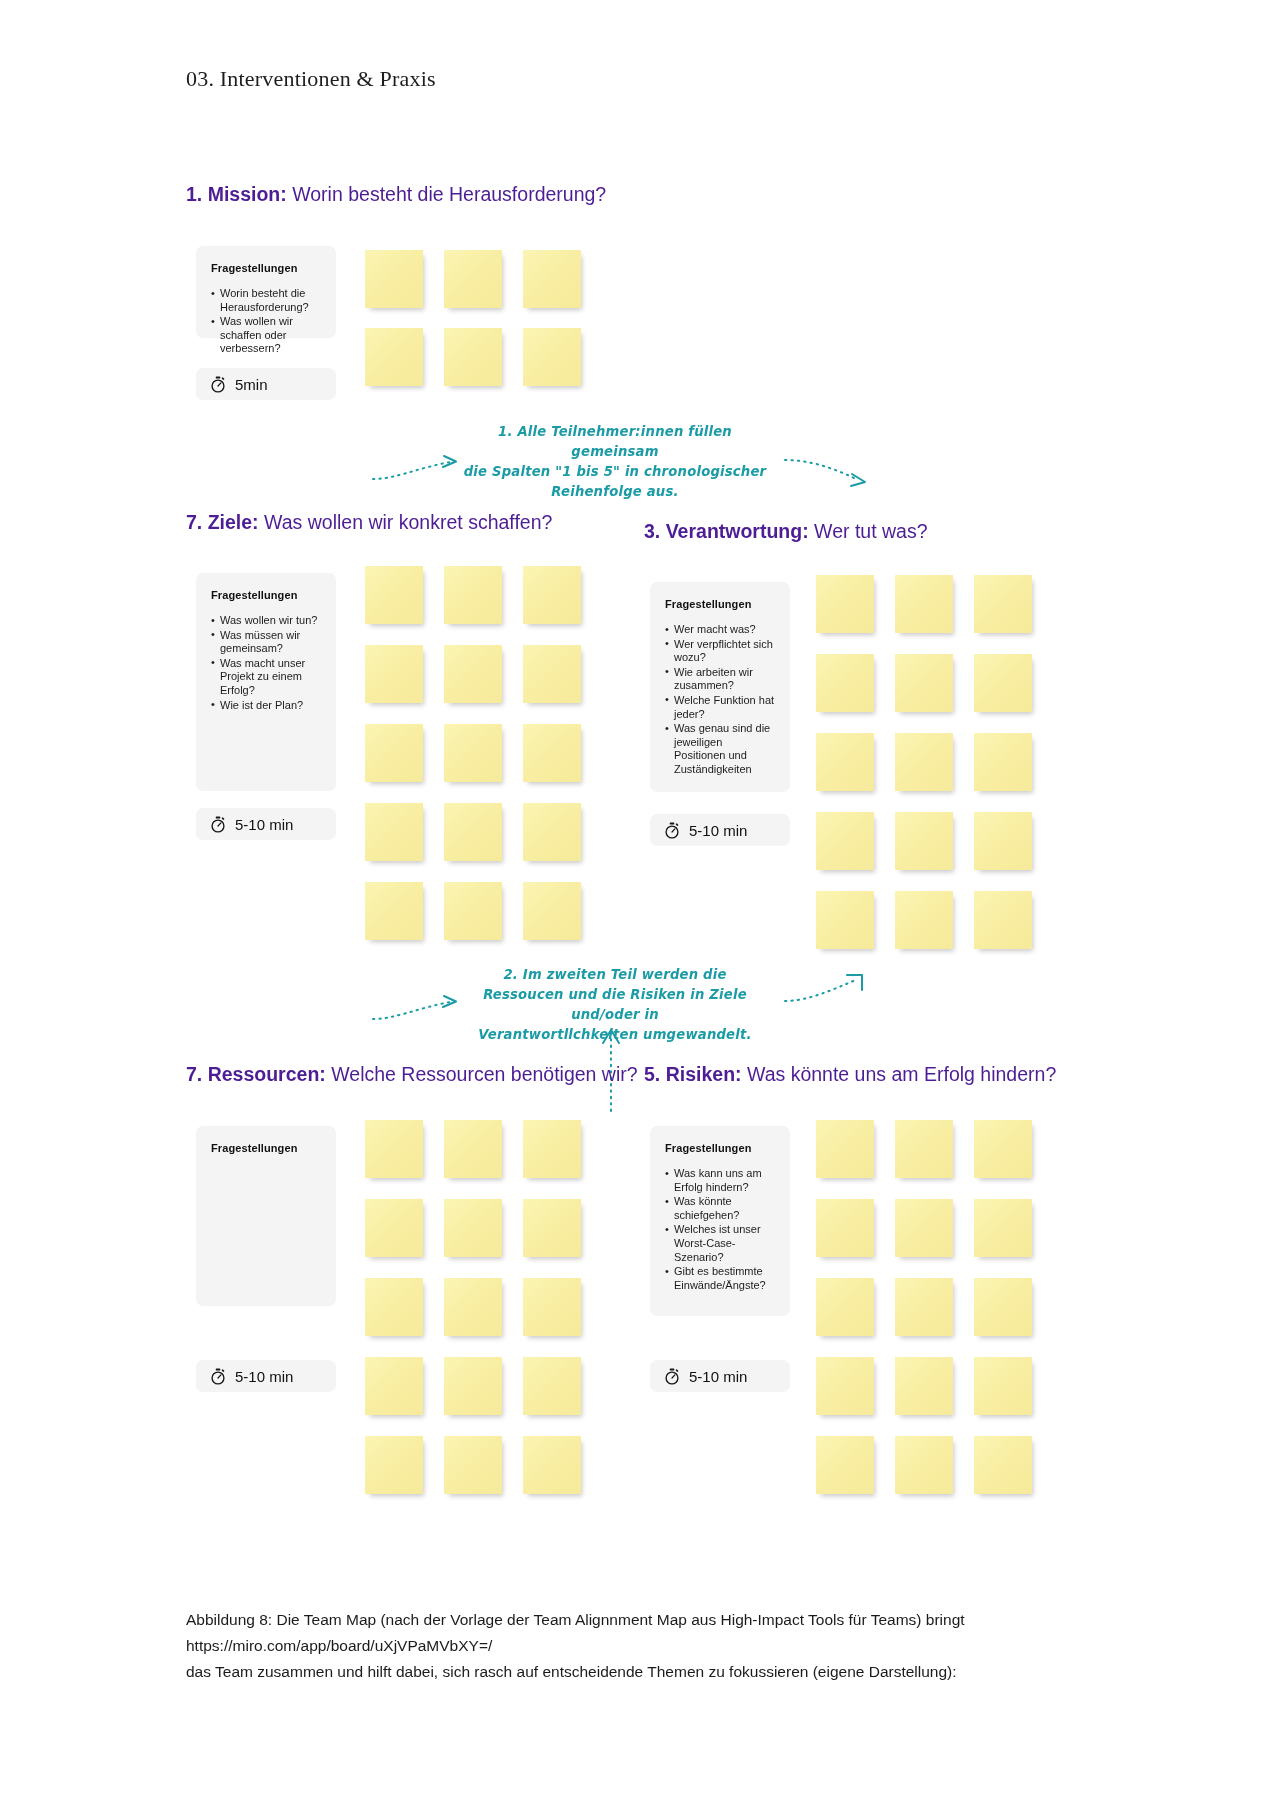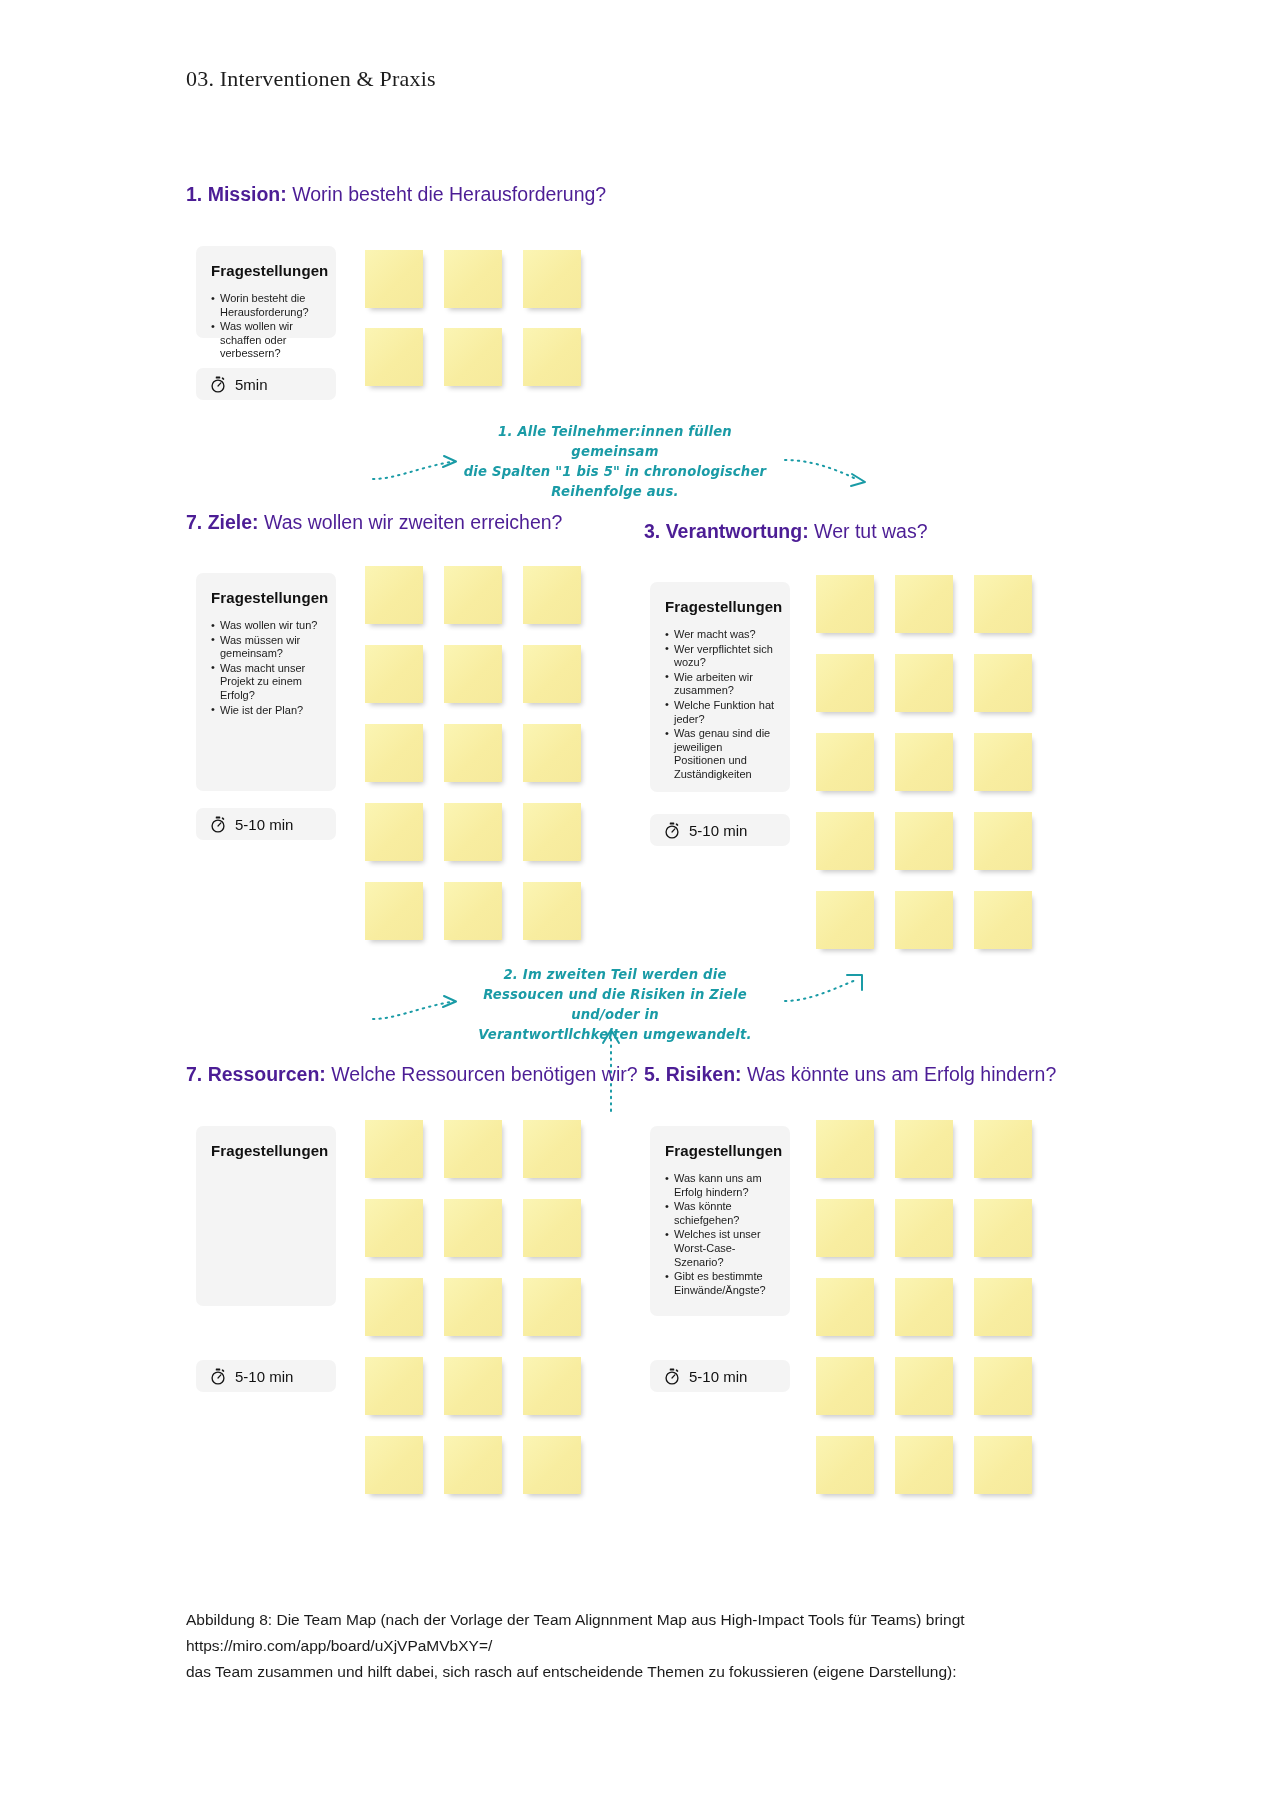--- a/index.html
+++ b/index.html
@@ -46,21 +46,21 @@
 
   
   .qcard {
     position: absolute;
     background: #f4f4f4;
     border-radius: 7px;
     box-sizing: border-box;
     padding: 16px 15px 14px 15px;
   }
   .qcard-title {
-    font-size: 15px;
+    font-size: 11px;
     font-weight: 700;
     color: #111;
     margin-bottom: 13px;
     letter-spacing: 0.1px;
   }
   .qlist {
     margin: 0;
     padding: 0;
     list-style: none;
   }
@@ -184,21 +184,21 @@
     <path d="M3,33 C25,33 48,22 80,16" fill="none" stroke="#1a9ba6" stroke-width="2" stroke-linecap="round" stroke-dasharray="1.4 5"></path>
     <path d="M74,10 L86,15.5 L73,21" fill="none" stroke="#1a9ba6" stroke-width="2" stroke-linecap="round" stroke-linejoin="round"></path>
   </svg>
 
   <svg class="annot-svg" style="left:782px; top:446px; width:110px; height:45px;" viewBox="0 0 110 45">
     <path d="M3,14 C28,14 52,22 76,34" fill="none" stroke="#1a9ba6" stroke-width="2" stroke-linecap="round" stroke-dasharray="1.4 5"></path>
     <path d="M70,28 L83,36 L69,40" fill="none" stroke="#1a9ba6" stroke-width="2" stroke-linecap="round" stroke-linejoin="round"></path>
   </svg>
 
   <div class="sec-heading" style="left:186px; top:511px;">
-    <span class="num">7. Ziele:</span><span> Was wollen wir zweiten erreichen?</span>
+    <span class="num">7. Ziele:</span><span> Was wollen wir konkret schaffen?</span>
   </div>
 
   <div class="qcard" style="left:196px; top:573px; width:140px; height:218px;">
     <div class="qcard-title">Fragestellungen</div>
     <ul class="qlist">
       <li>Was wollen wir tun?</li>
       <li>Was müssen wir gemeinsam?</li>
       <li>Was macht unser Projekt zu einem Erfolg?</li>
       <li>Wie ist der Plan?</li>
     </ul>

